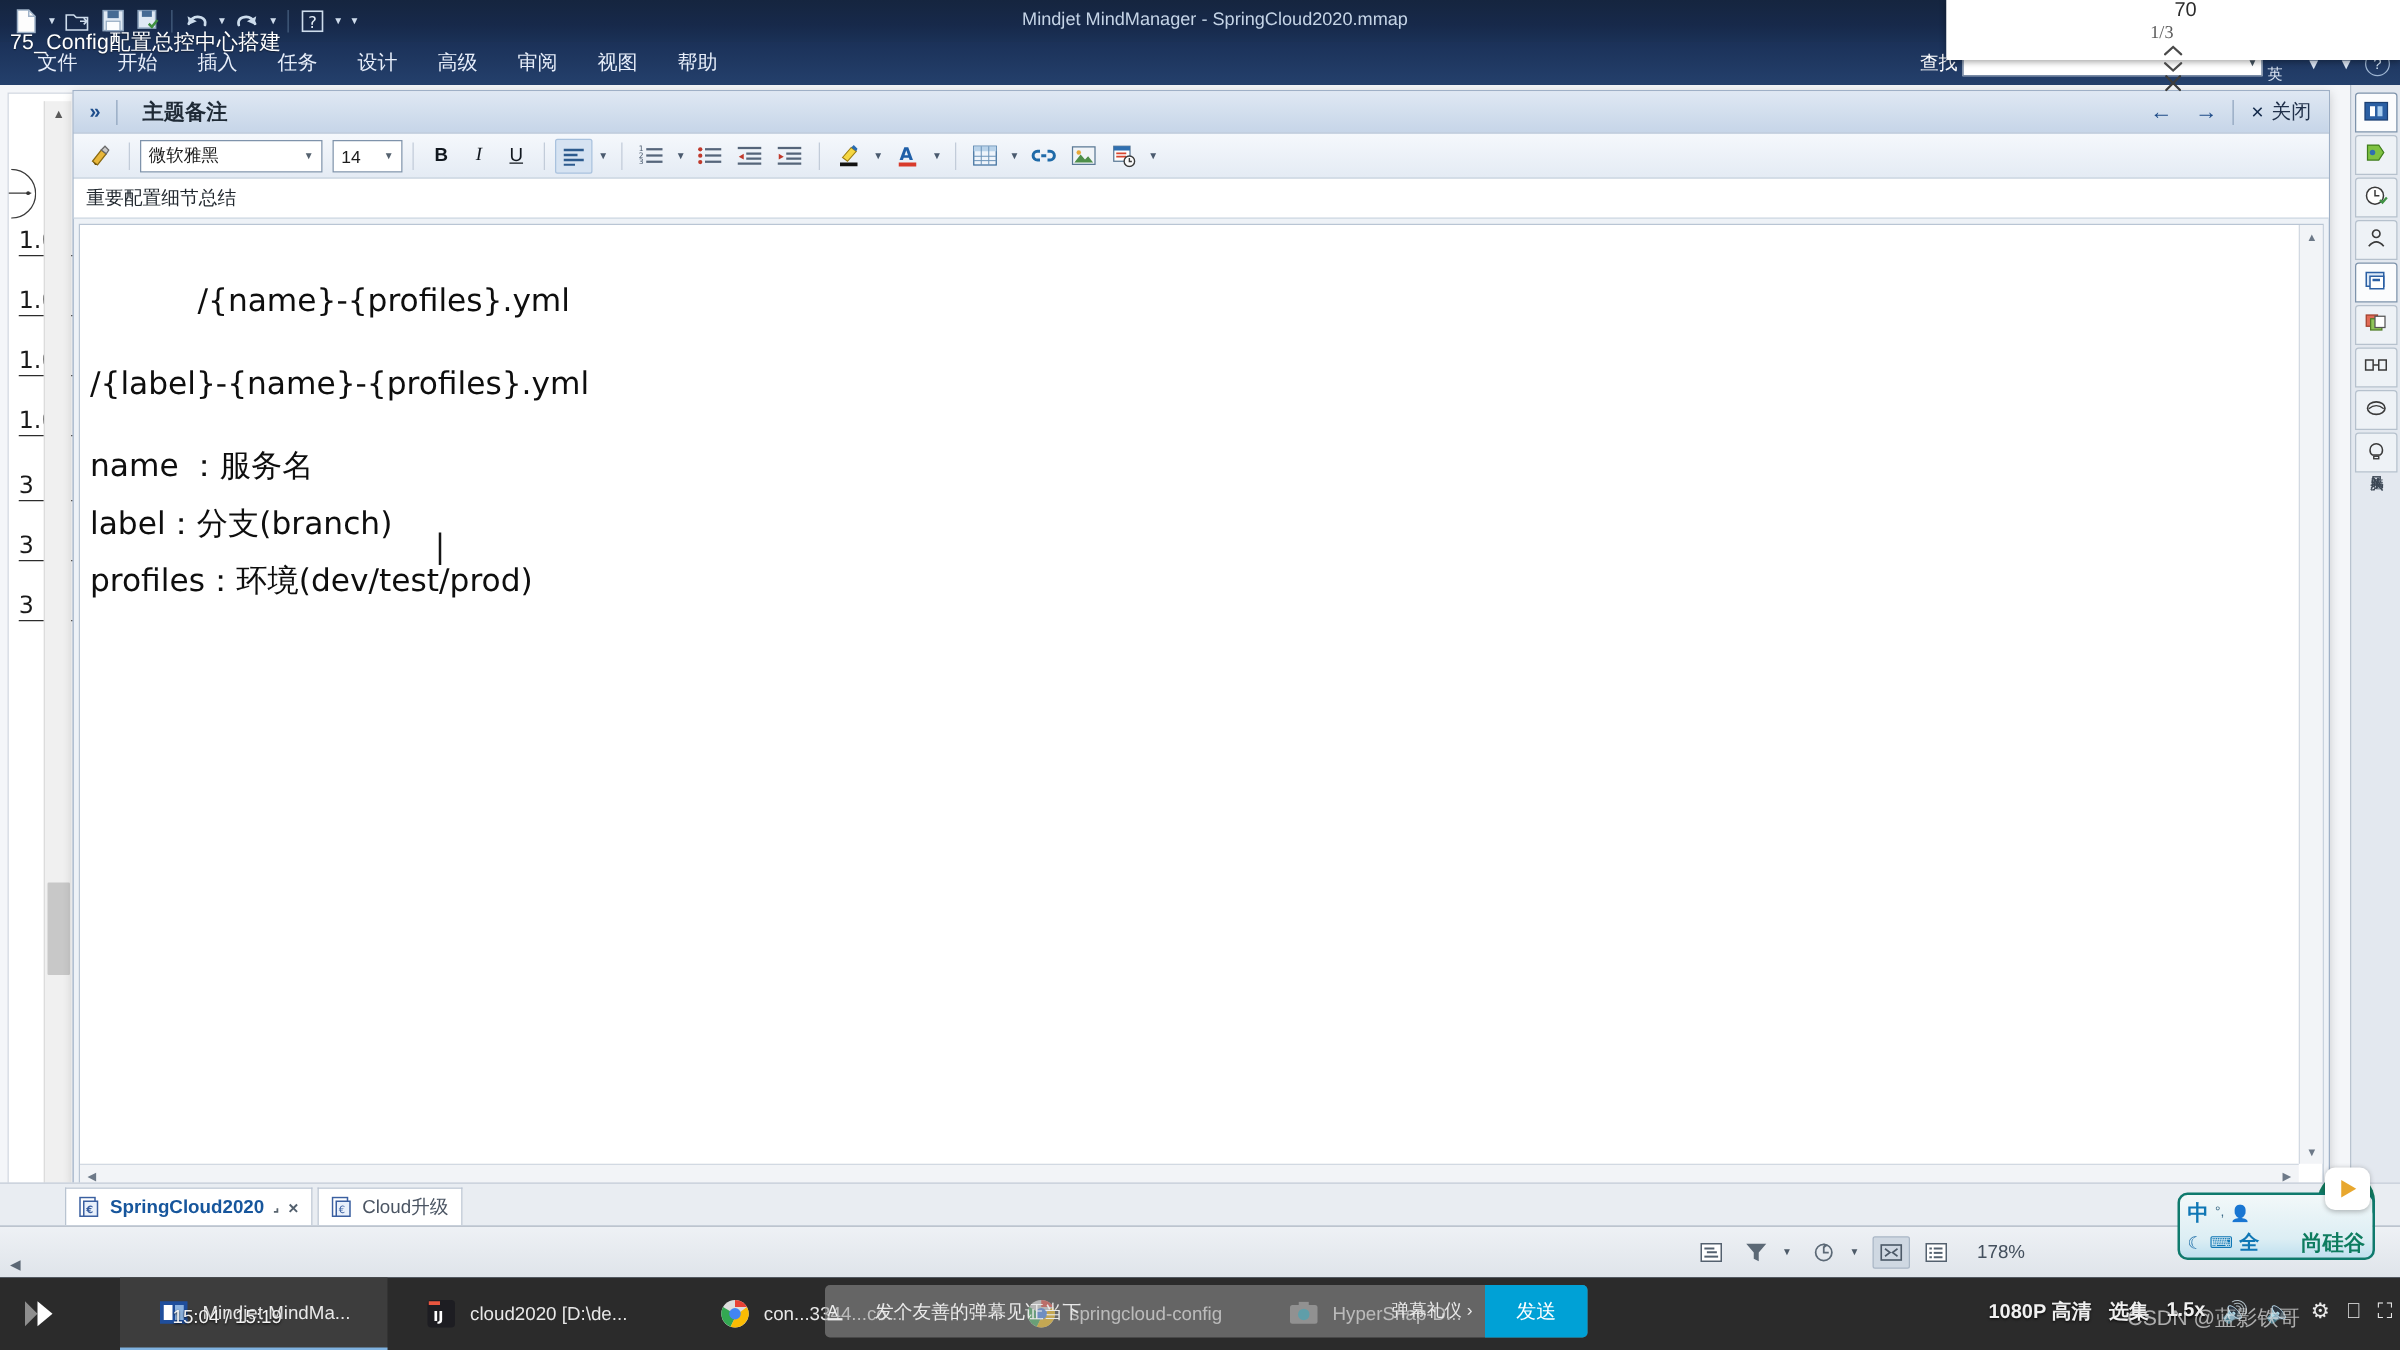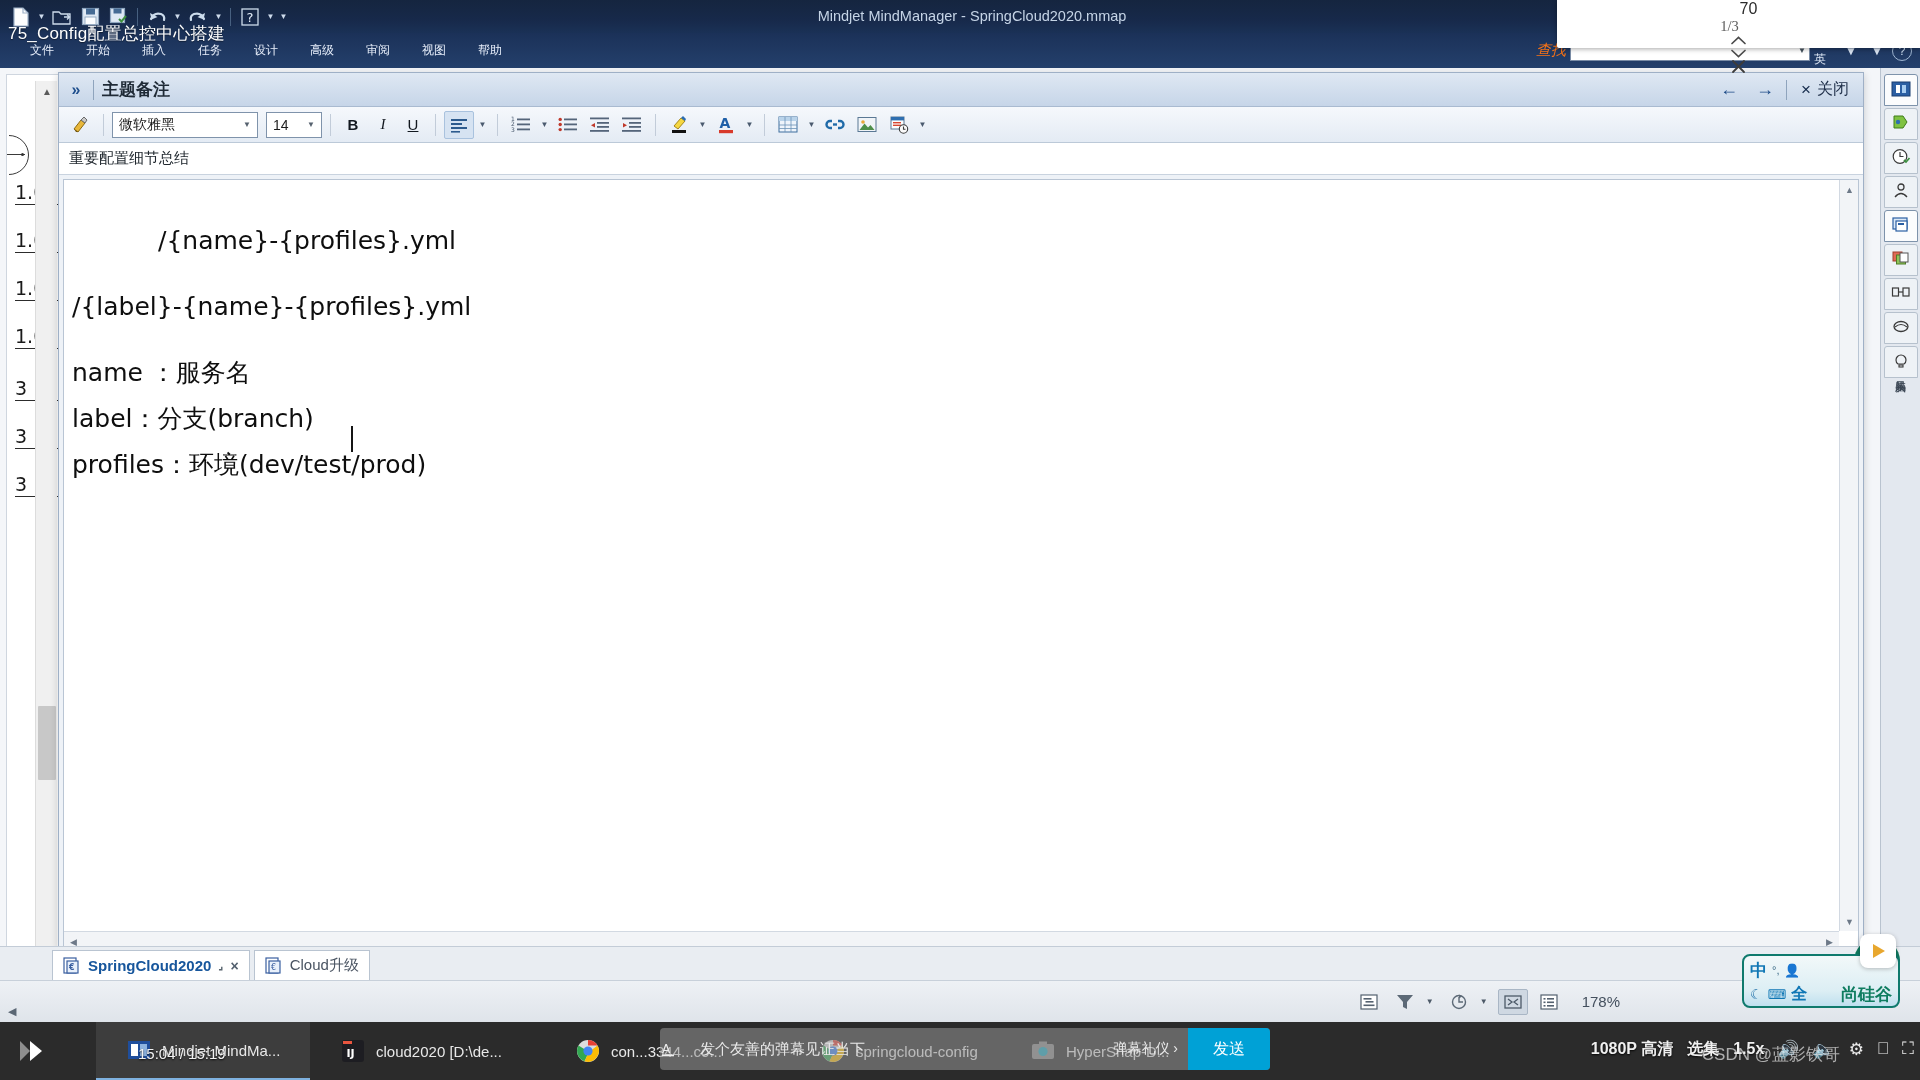--- a/index.html
+++ b/index.html
@@ -30,25 +30,25 @@
     position: absolute; left: 8px; top: 22px; color: #ffffff; font-size: 17px;
     letter-spacing: .2px; z-index: 6; text-shadow: 0 1px 1px rgba(0,0,0,.45);
   }
 
   
   .menubar {
     position: absolute; left: 0; top: 33px; width: 1920px; height: 35px;
     background: linear-gradient(180deg,#1b3158 0%,#24406c 100%);
     display: flex; align-items: center; padding-left: 14px;
   }
-  .menu-item { color: #e7eefa; font-size: 12px; padding: 0 16px; line-height: 35px; }
+  .menu-item { color: #e7eefa; font-size: 16px; padding: 0 16px; line-height: 35px; }
   .menu-right {
     position: absolute; right: 8px; top: 33px; height: 35px; display: flex; align-items: center; gap: 4px;
   }
-  .find-label { color: #f97316; font-size: 15px; font-style: italic; }
+  .find-label { color: #ffffff; font-size: 15px; }
   .find-box {
     width: 240px; height: 21px; background: #fff; border: 1px solid #7a8ca6;
     display: flex; align-items: center; justify-content: flex-end; padding-right: 3px;
   }
   .find-box .cv { color: #45535f; font-size: 8px; }
   .mini-btn { width: 22px; height: 22px; display: flex; align-items: center; justify-content: center; color: #dce6f4; font-size: 12px; }
   .help-circle {
     width: 20px; height: 20px; border-radius: 50%; border: 1.6px solid #9fb6d2;
     color: #cfe0f2; font-size: 12px; display: flex; align-items: center; justify-content: center;
   }
@@ -101,21 +101,21 @@
     position: absolute; left: 58px; top: 72px; width: 1806px; height: 876px;
     background: #eef2f7; border: 1px solid #9fb0c6;
     box-shadow: 0 2px 8px rgba(0,0,0,.18);
   }
   .np-header {
     height: 34px; background: linear-gradient(180deg,#dfe8f3 0%,#c6d5e8 100%);
     display: flex; align-items: center; border-bottom: 1px solid #a9bad0;
   }
   .np-chevrons { width: 34px; text-align: center; color: #1e4e8c; font-size: 16px; font-weight: bold; }
   .np-divider { width: 1px; height: 20px; background: #8fa4bd; }
-  .np-title { margin-left: 8px; color: #1f2a36; font-size: 17px; font-weight: bold; }
+  .np-title { margin-left: 20px; color: #1f2a36; font-size: 17px; font-weight: bold; }
   .np-header-right { margin-left: auto; display: flex; align-items: center; padding-right: 14px; gap: 6px; }
   .np-nav { width: 30px; text-align: center; color: #1c4a87; font-size: 18px; }
   .np-close { display: flex; align-items: center; gap: 6px; color: #20304a; font-size: 16px; padding-left: 8px; }
   .np-close .x { font-size: 17px; color: #13294a; }
 
   .np-toolbar {
     height: 36px; background: linear-gradient(180deg,#f5f8fc 0%,#e4ebf4 100%);
     border-bottom: 1px solid #bcc9d8; display: flex; align-items: center; padding-left: 6px; gap: 2px;
   }
   .tb-icon {

